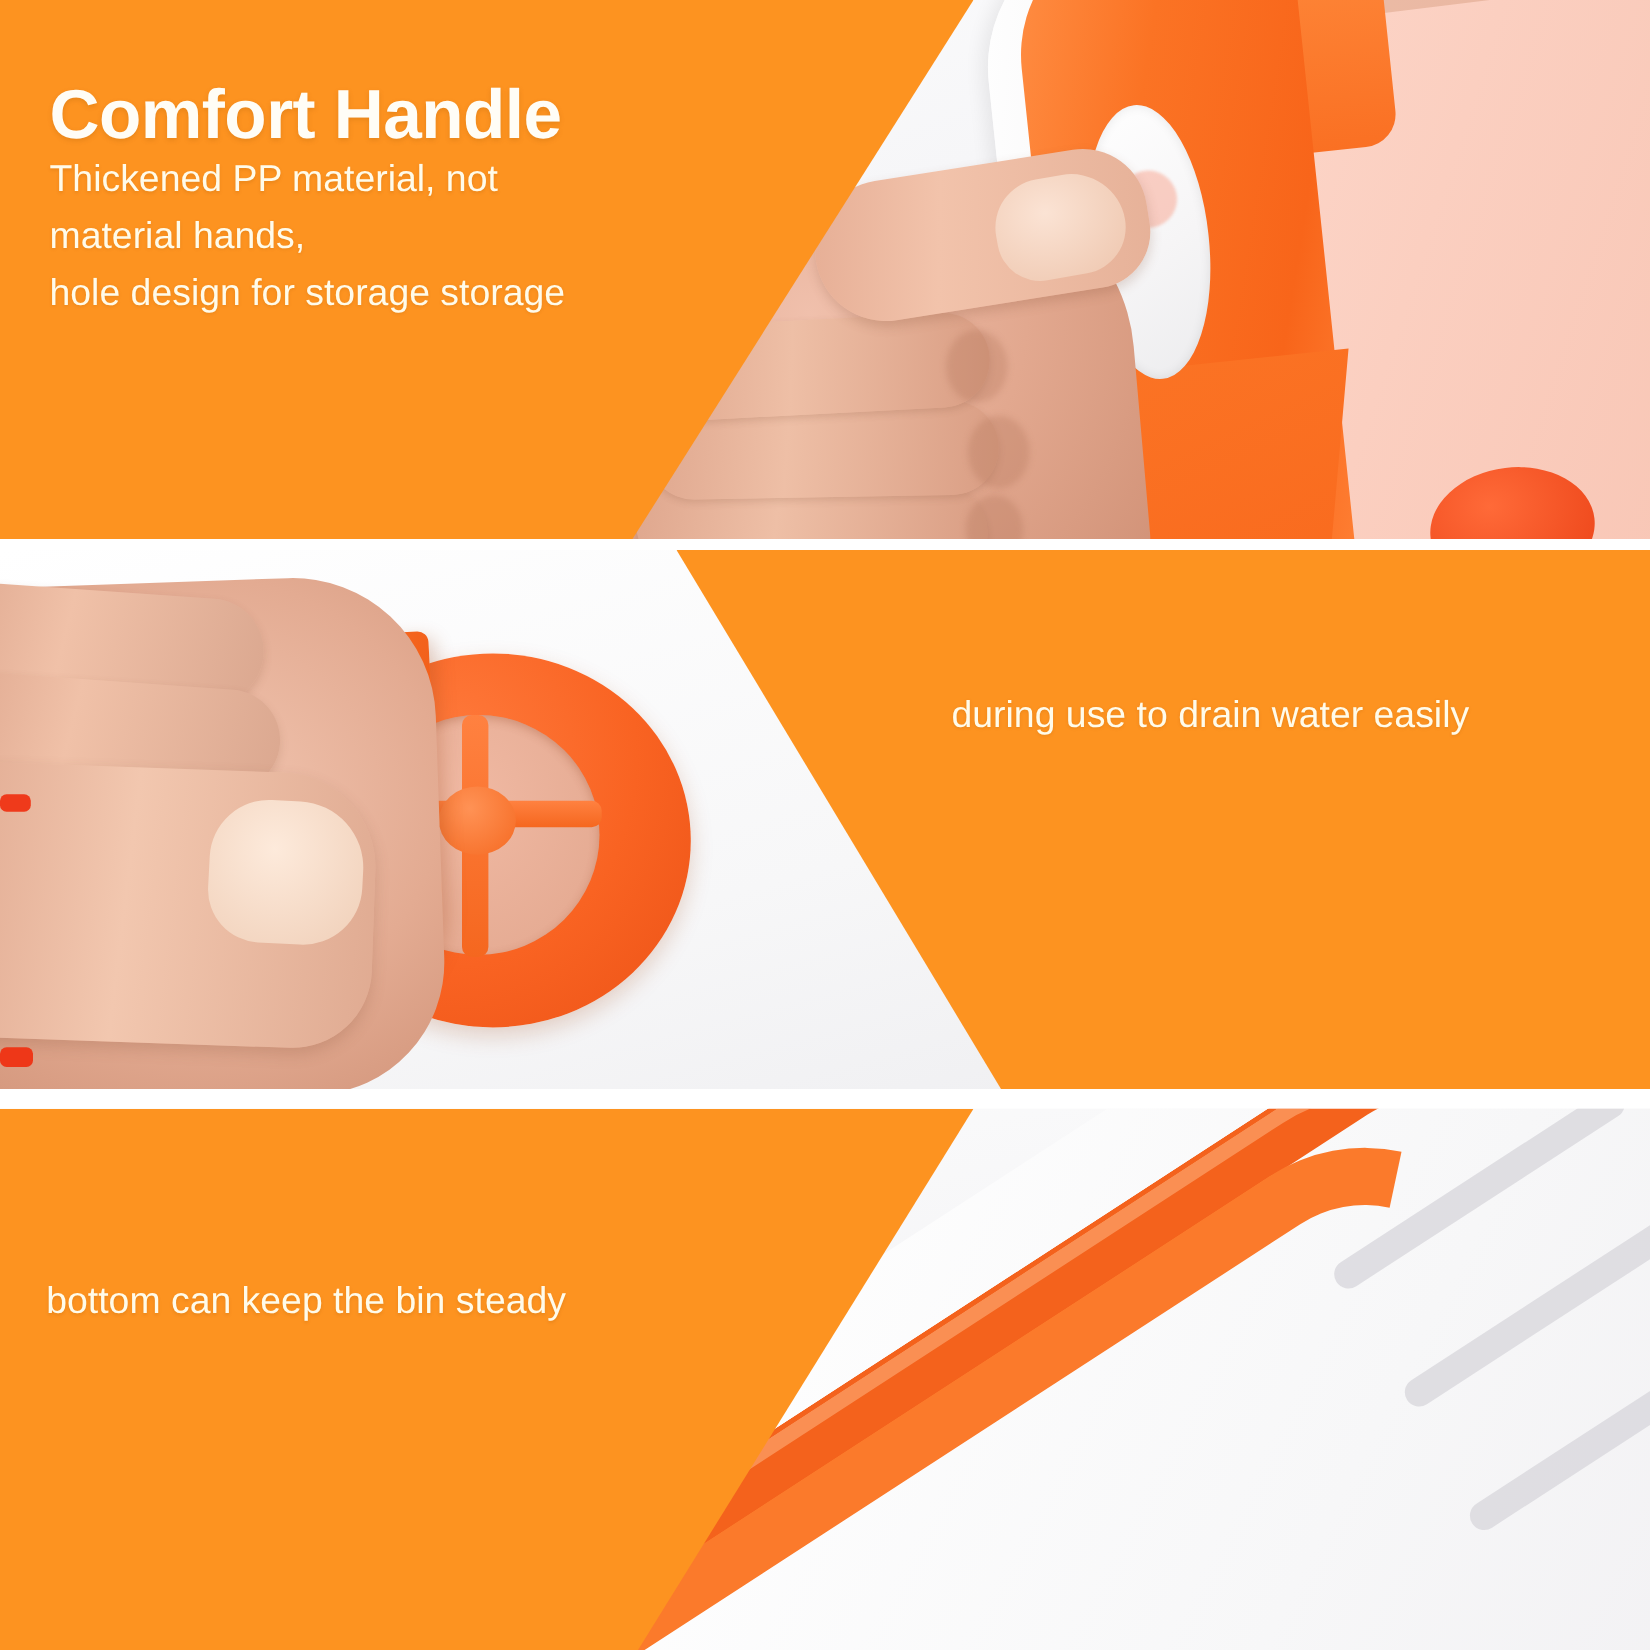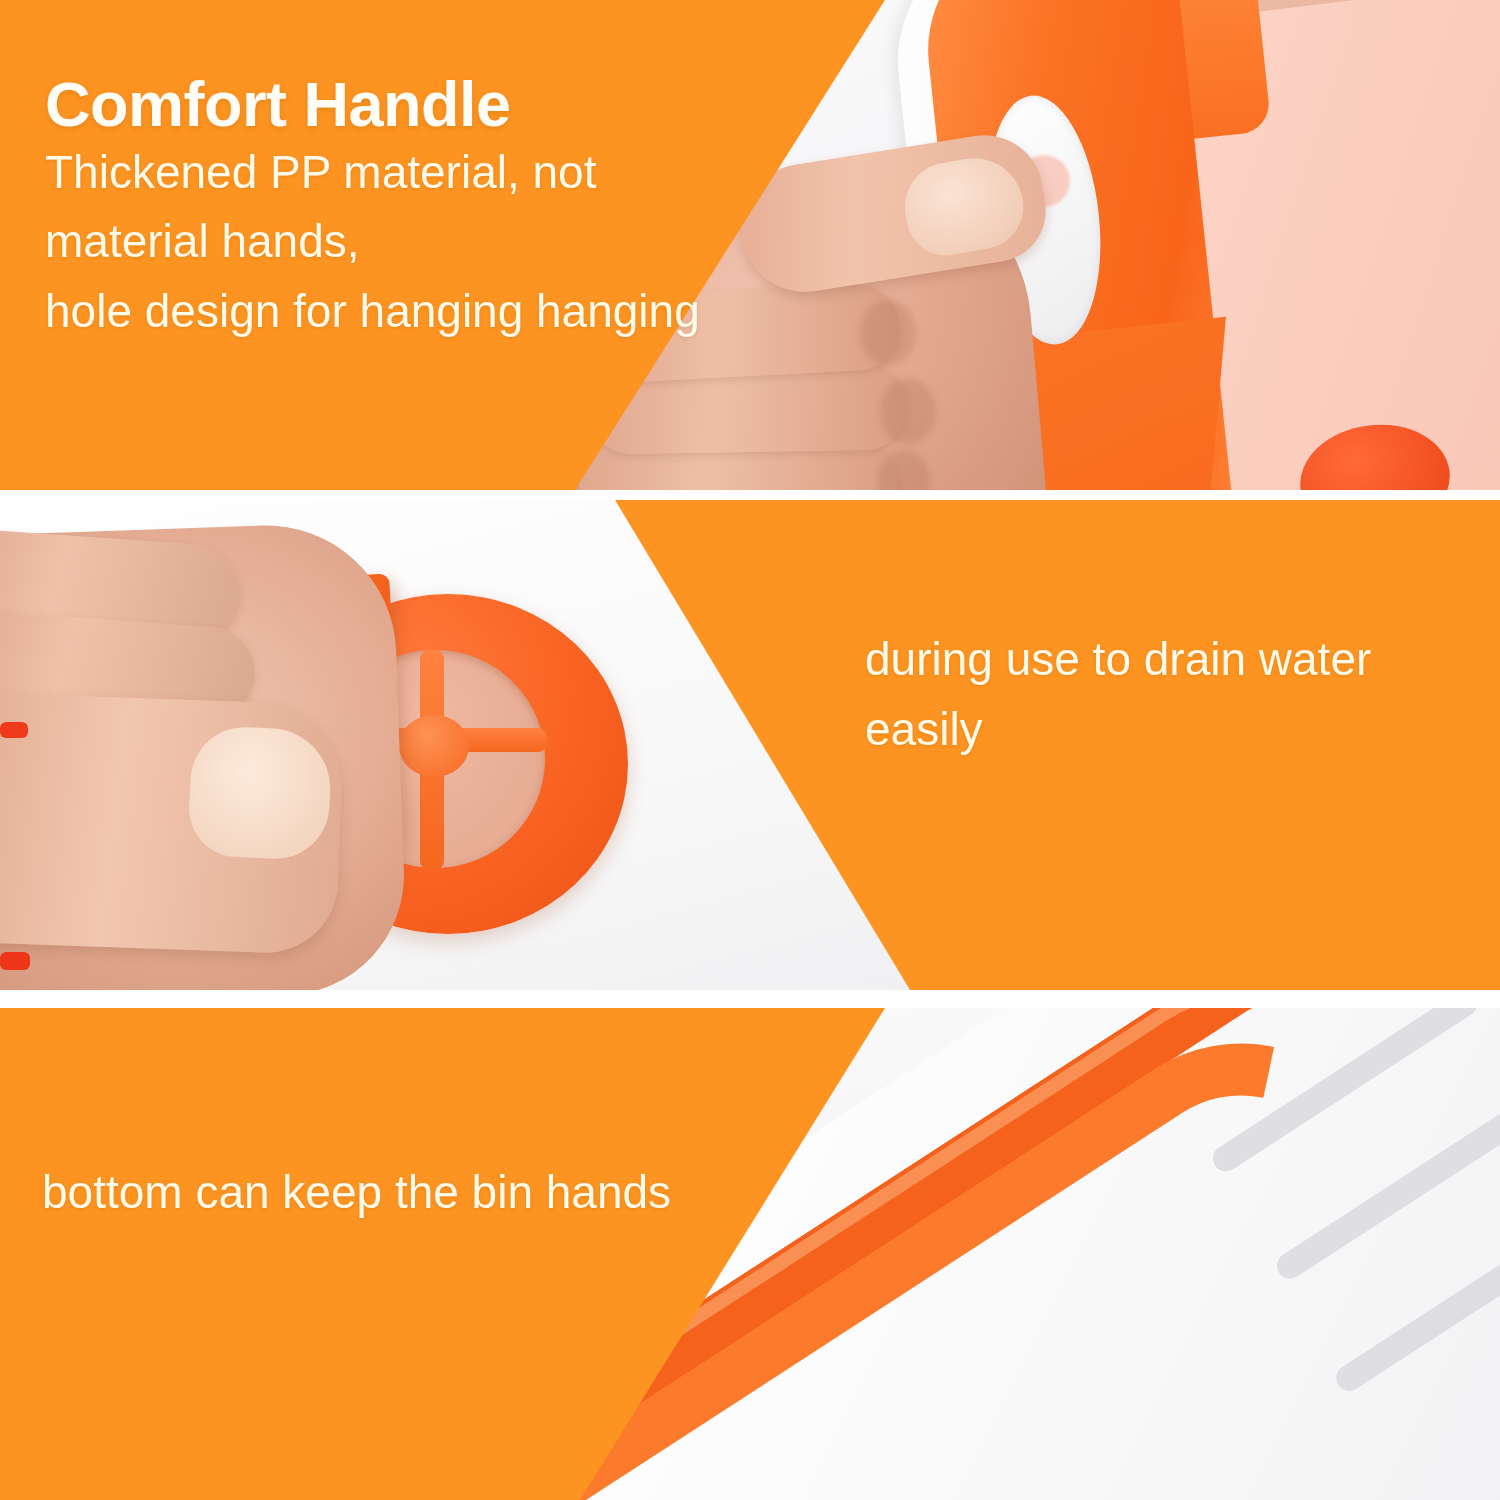--- a/index.html
+++ b/index.html
@@ -16,21 +16,21 @@
   .panel-overlay{position:absolute;inset:0;background:#fd9320;}
   .panel-text{position:absolute;z-index:5;}
 
   .ttl{
     font-size:63px;font-weight:700;color:#fffdf6;
     letter-spacing:-0.5px;line-height:1.04;margin:0;
     text-shadow:0 2px 5px rgba(150,80,0,.22);
     white-space:nowrap;
   }
   .sub{
-    font-size:46px;font-weight:400;color:#fffbea;
+    font-size:34px;font-weight:400;color:#fffbea;
     line-height:1.52;margin:0;
     text-shadow:0 1px 3px rgba(150,80,0,.20);
   }
   .sub span{display:block;}
 
   
   #panel-comfort-handle{top:0;height:490px;}
   #panel-comfort-handle .panel-overlay{
     clip-path:polygon(0 0, 885px 0, 575px 490px, 0 490px);
   }
@@ -270,21 +270,21 @@
         <div class="thumb"></div>
         <div class="thumb-nail"></div>
       </div>
     </div>
     <div class="panel-overlay"></div>
     <div class="panel-text">
       <h2 class="ttl">Comfort Handle</h2>
       <p class="sub">
         <span>Thickened PP material, not</span>
         <span>material hands,</span>
-        <span>hole design for hanging hanging</span>
+        <span>hole design for storage storage</span>
       </p>
     </div>
   </section>
 
   <section class="panel" id="panel-plug-drainer">
     <div class="panel-photo">
       <div class="ph2">
         <div class="flange"></div>
         <div class="flange-inner"></div>
         <div class="spoke s1"></div>
@@ -320,18 +320,18 @@
         <div class="rim-outer"></div>
         <div class="rim-hl"></div>
         <div class="rim-inner"></div>
         <div class="inner-floor"></div>
 
       </div>
     </div>
     <div class="panel-overlay"></div>
     <div class="panel-text">
       <p class="sub">
-        <span>bottom can keep the bin hands</span>
+        <span>bottom can keep the bin steady</span>
       </p>
     </div>
   </section>
 
 </div>
 
 </body></html>

